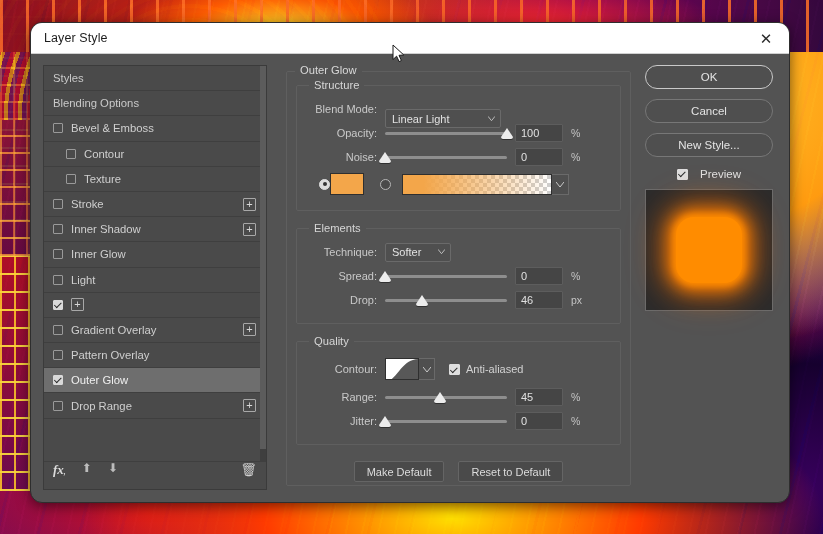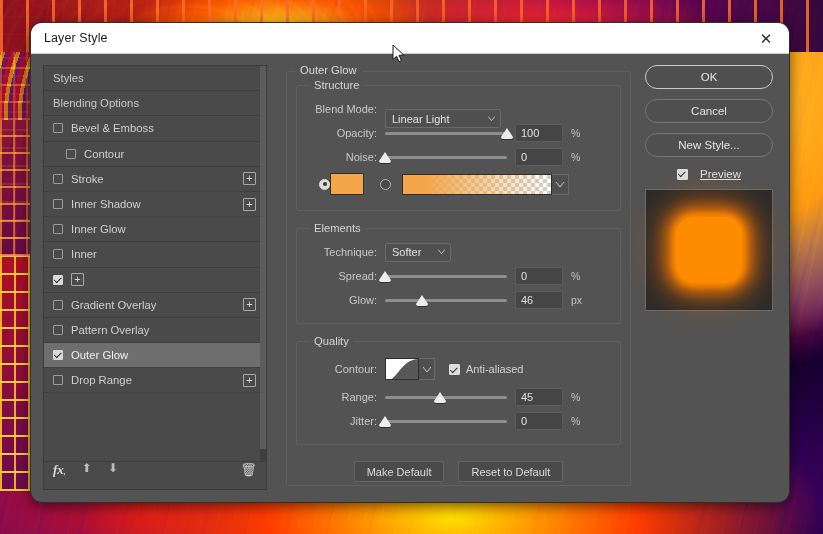--- a/index.html
+++ b/index.html
@@ -259,21 +259,21 @@
   .right-col { width:136px; flex:none; display:flex; flex-direction:column; align-items:center; }
   .pill-btn {
     width:128px; height:24px; border-radius:12px;
     background:#4f4f4f; border:1px solid #777; color:#e4e4e4;
     font-size:11.5px; cursor:pointer; margin-bottom:10px;
     font-family:"Liberation Sans", sans-serif;
   }
   .pill-btn.primary { border-color:#c9c9c9; }
   .preview-row {
     display:flex; align-items:center; gap:6px; font-size:11.5px; color:#e0e0e0;
-    margin:1px 0 9px 0; cursor:pointer;text-decoration:underline;
+    margin:1px 0 9px 0; cursor:pointer;
   }
   .preview-box {
     width:128px; height:122px; border:1px solid #6b6b6b; background:#2b2b2b;
     display:flex; align-items:center; justify-content:center;
   }
   .glow-shape {
     width:66px; height:66px; border-radius:18px;
     background:#ff8c00;
     box-shadow:
       0 0 6px 3px rgba(255,140,0,.95),
@@ -317,37 +317,41 @@
               <span class="lbl">Blending Options</span>
             </div>
             <div class="style-row">
               <span class="cb"></span>
               <span class="lbl">Bevel &amp; Emboss</span>
             </div>
             <div class="style-row indent">
               <span class="cb"></span>
               <span class="lbl">Contour</span>
             </div>
+            <div class="style-row indent">
+              <span class="cb"></span>
+              <span class="lbl">Texture</span>
+            </div>
             <div class="style-row">
               <span class="cb"></span>
               <span class="lbl">Stroke</span>
               <span class="plus-btn">+</span>
             </div>
             <div class="style-row">
               <span class="cb"></span>
               <span class="lbl">Inner Shadow</span>
               <span class="plus-btn">+</span>
             </div>
             <div class="style-row">
               <span class="cb"></span>
               <span class="lbl">Inner Glow</span>
             </div>
             <div class="style-row">
               <span class="cb"></span>
-              <span class="lbl">Inner</span>
+              <span class="lbl">Light</span>
             </div>
             <div class="style-row">
               <span class="cb on"></span>
               <span class="plus-btn">+</span>
             </div>
             <div class="style-row">
               <span class="cb"></span>
               <span class="lbl">Gradient Overlay</span>
               <span class="plus-btn">+</span>
             </div>
@@ -448,21 +452,21 @@
             <span class="lab">Spread:</span>
             <div class="slider">
               <div class="track"></div>
               <div class="thumb" id="thumb-spread" style="left: 0%;"></div>
             </div>
             <div class="numbox">0</div>
             <span class="unit">%</span>
           </div>
 
           <div class="row">
-            <span class="lab">Glow:</span>
+            <span class="lab">Drop:</span>
             <div class="slider">
               <div class="track"></div>
               <div class="thumb" id="thumb-size" style="left: 30%;"></div>
             </div>
             <div class="numbox">46</div>
             <span class="unit">px</span>
           </div>
         </fieldset>
 
         <fieldset class="group">

